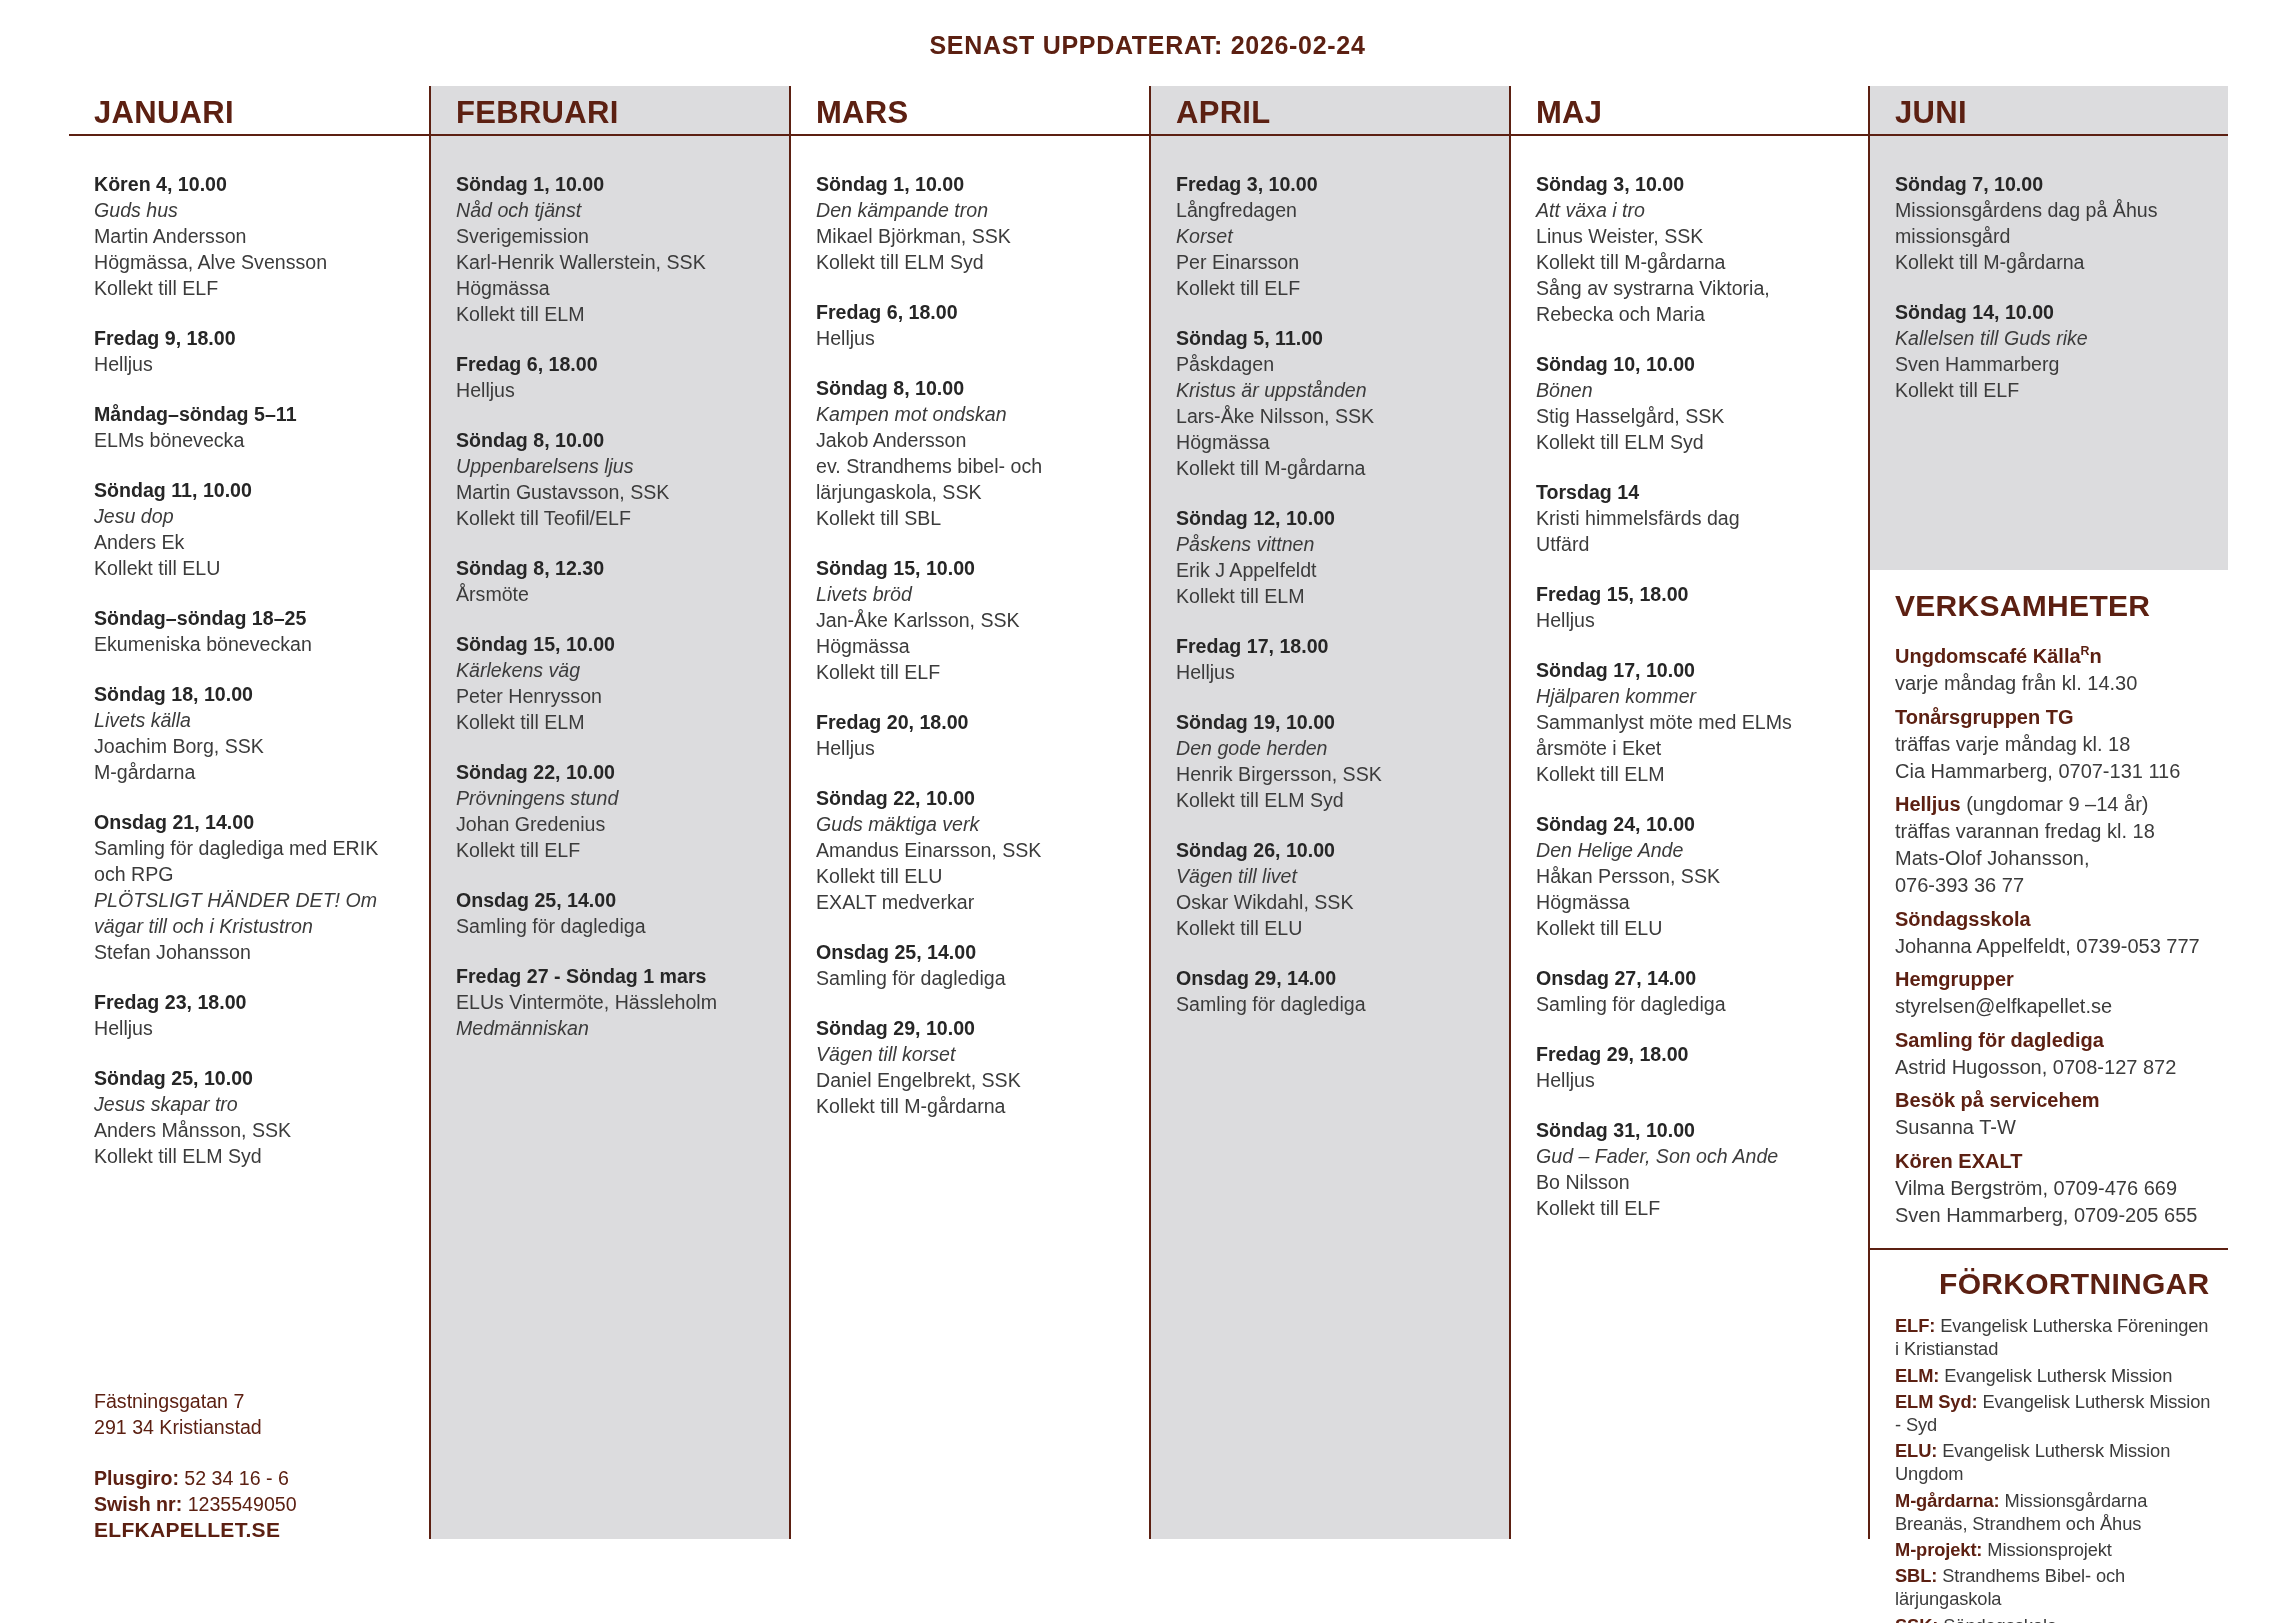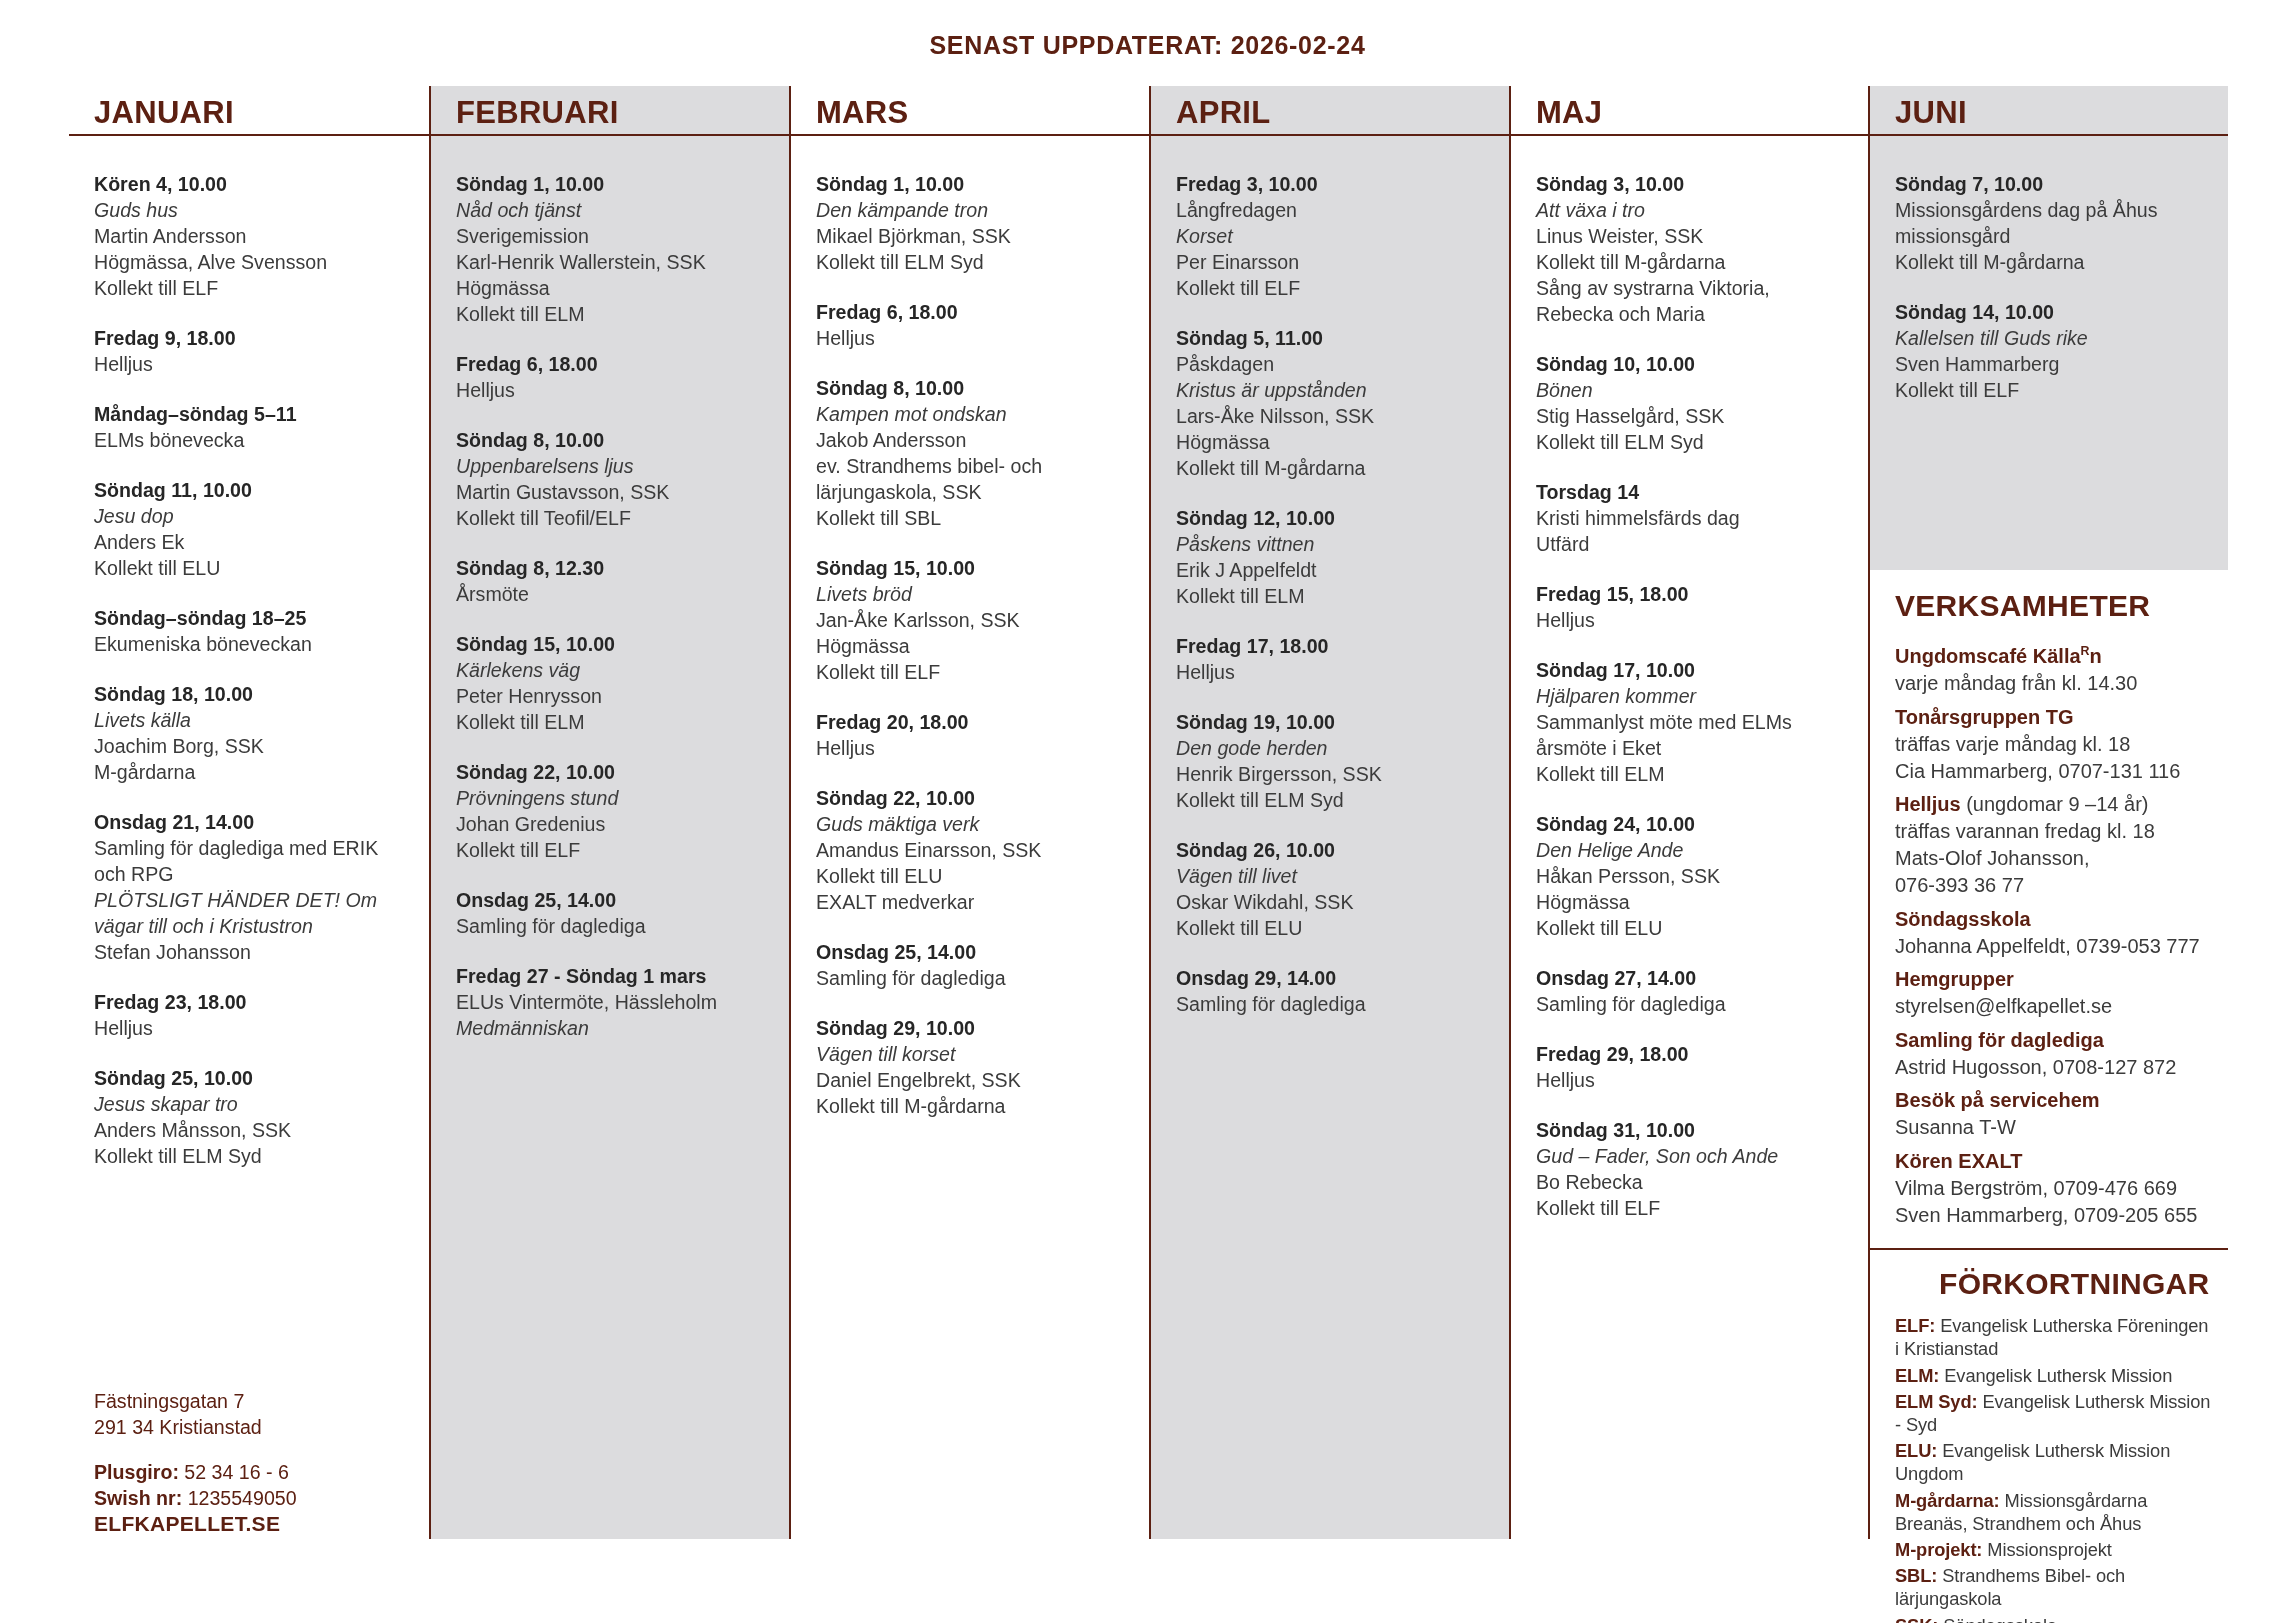--- a/index.html
+++ b/index.html
@@ -40,21 +40,21 @@
     position:absolute;top:85px;left:25px;right:17px;z-index:2;
   }
   .event{font-size:19.6px;line-height:26px;color:var(--text);margin-bottom:24px;}
   .ev-title{font-weight:700;color:var(--text-strong);}
   .ln{}
   .it{font-style:italic;}
   .jan-footer{
     position:absolute;top:1302px;left:25px;right:17px;z-index:2;
     font-size:19.6px;line-height:26px;color:var(--accent);
   }
-  .jan-footer .pay{margin-top:19px;}
+  .jan-footer .pay{margin-top:25px;}
   .jan-footer .b{font-weight:700;}
   .jan-footer .site{font-weight:700;font-size:21px;letter-spacing:0.3px;}
   .extra{
     position:absolute;top:503px;left:25px;right:11.8px;z-index:2;
   }
   .vk-title,.fk-title{
     margin:0 0 15.7px 0;font-size:30px;font-weight:700;letter-spacing:0.3px;color:var(--accent);
   }
   .vk-item{font-size:20px;line-height:27px;color:var(--text);margin-bottom:6.5px;}
   .vk-label{font-weight:700;color:var(--accent);margin-top:15px;}
@@ -320,21 +320,21 @@
             <div class="ev-title">Onsdag 27, 14.00</div>
             <div class="ln">Samling för daglediga</div>
           </div>
           <div class="event">
             <div class="ev-title">Fredag 29, 18.00</div>
             <div class="ln">Helljus</div>
           </div>
           <div class="event">
             <div class="ev-title">Söndag 31, 10.00</div>
             <div class="ln it">Gud – Fader, Son och Ande</div>
-            <div class="ln">Bo Rebecka</div>
+            <div class="ln">Bo Nilsson</div>
             <div class="ln">Kollekt till ELF</div>
           </div>
         </div>
       </section>
       <section class="col bordered" style="left: 1799px;">
         <div class="partial-shade"></div>
         <h2 class="month-title">JUNI</h2>
         <div class="events">
           <div class="event">
             <div class="ev-title">Söndag 7, 10.00</div>

